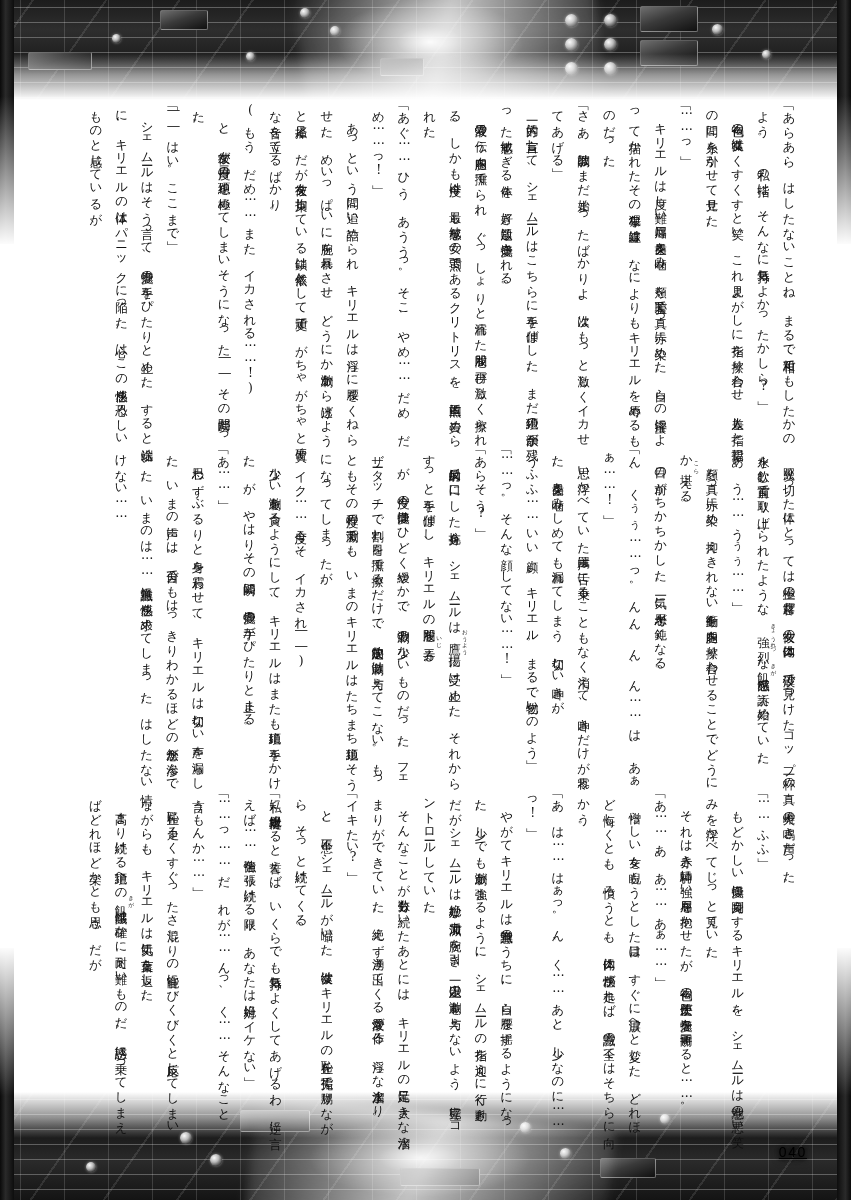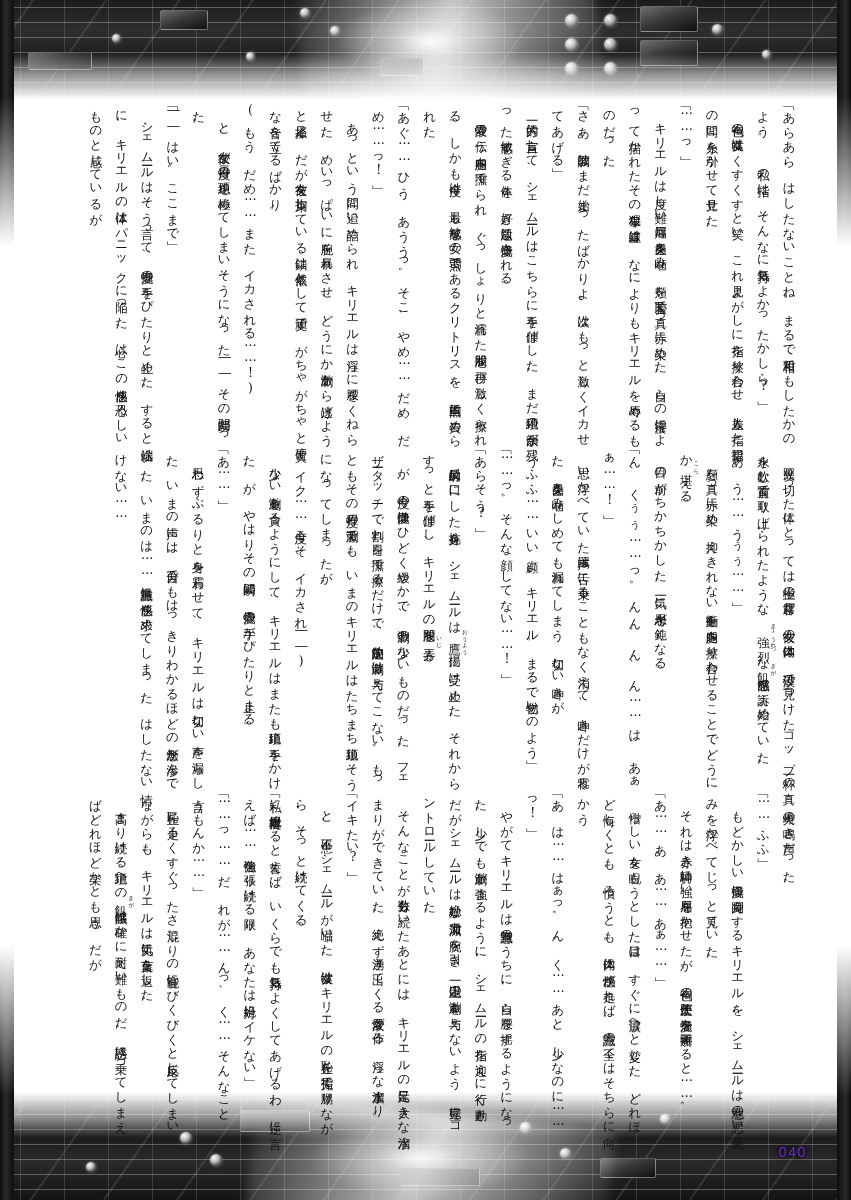--- a/index.html
+++ b/index.html
@@ -163,26 +163,27 @@
     font-size:5.6px;
     letter-spacing:0;
     line-height:1;
     color:#111;
   }
 
   
   #page-number {
     position:absolute;
     right:44px; bottom:40px;
-    color:#6d28d9;
+    color:#000000;
     font-family:"Liberation Sans","DejaVu Sans",sans-serif;
     font-size:14px;
     letter-spacing:1.6px;
     text-shadow:0 0 4px rgba(0,0,0,.9), 0 0 9px rgba(0,0,0,.8);
     z-index:40;
+    text-decoration:underline;
   }
 </style>
 </head>
 <body>
 
 <div id="page">
 
   <div class="circuit-band" id="band-top">
     <div class="circuit-base"></div>
     <div class="traces-h"></div>

